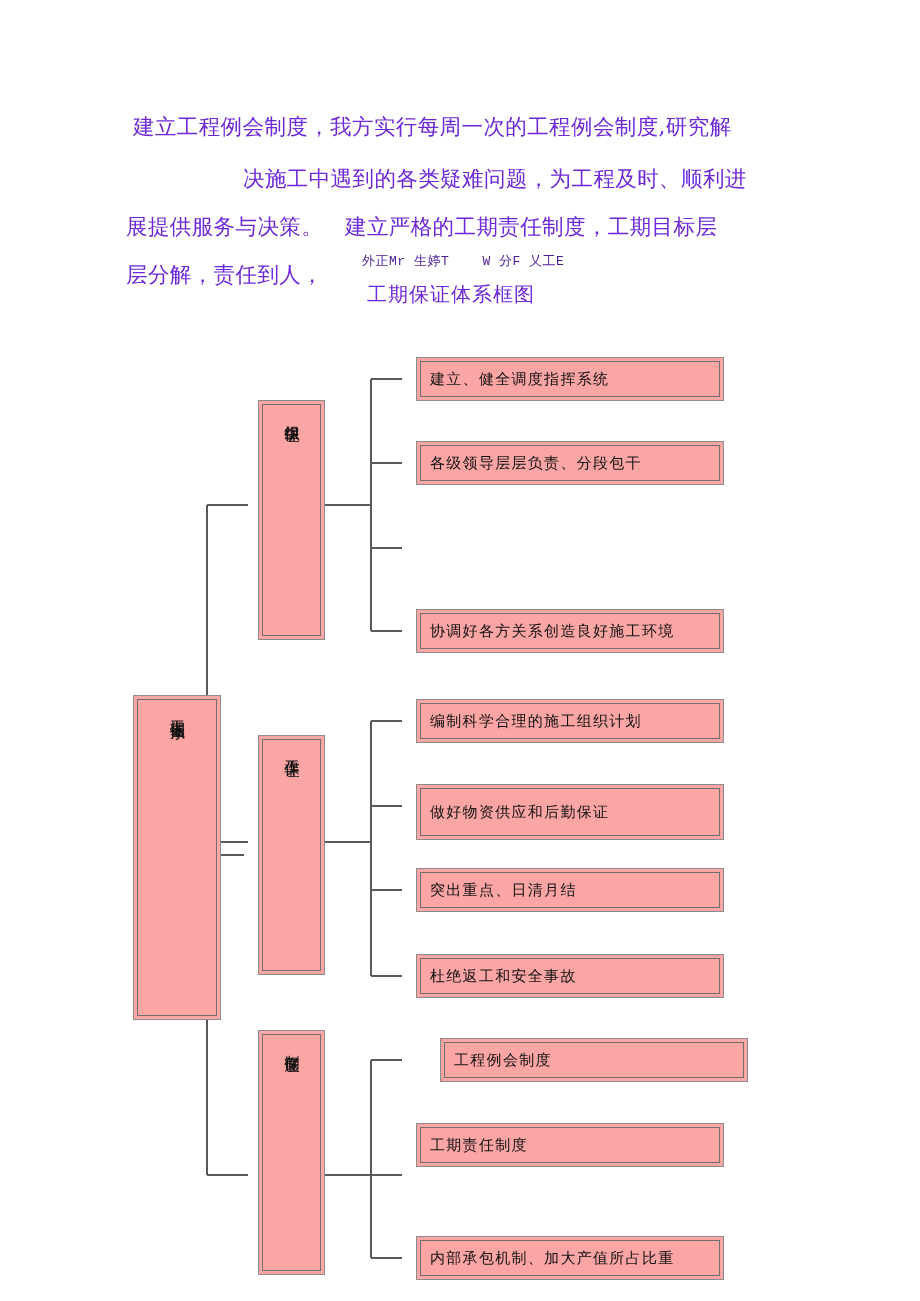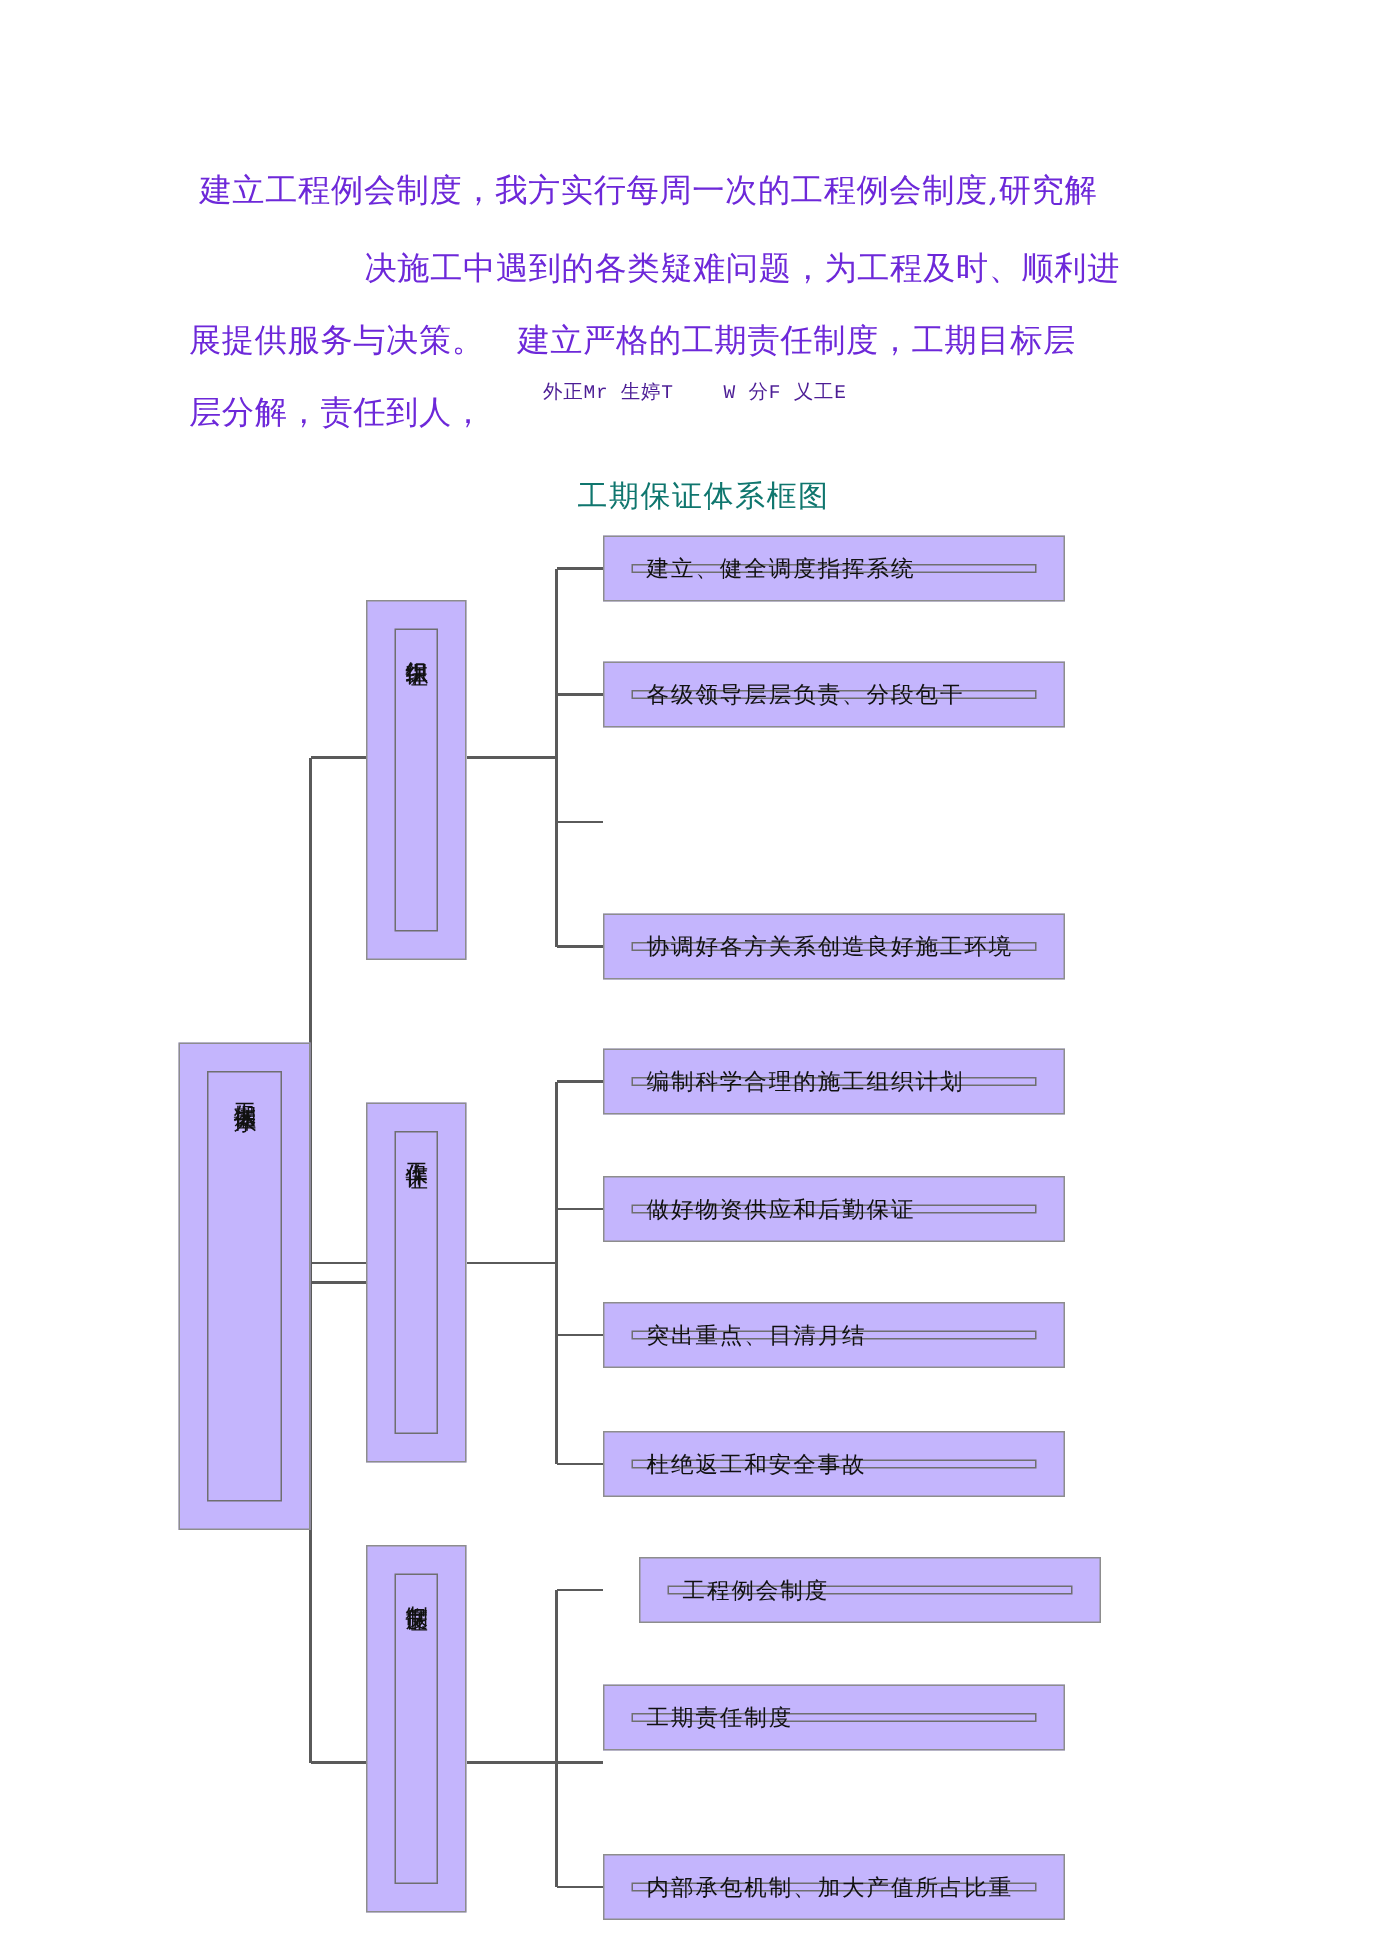--- a/index.html
+++ b/index.html
@@ -42,29 +42,28 @@
     top: 252px;
     font-family: Liberation Mono, monospace;
     font-size: 13px;
     color: #4c1d95;
     white-space: pre;
     letter-spacing: 0.5px;
   }
 
   .fig-title {
     position: absolute;
-    left: 385px;
+    left: 367px;
     top: 281px;
     font-family: "DejaVu Sans", "Liberation Sans", sans-serif;
     font-size: 20px;
     font-weight: 500;
-    color: #0f766e;
+    color: #6d28d9;
     white-space: nowrap;
     letter-spacing: 1px;
-    margin-top: 36px;
   }
 
   
   .diagram {
     position: absolute;
     left: 0;
     top: 330px;
     width: 920px;
     height: 960px;
   }
@@ -72,22 +71,23 @@
     position: absolute;
     left: 0;
     top: 0;
   }
 
   
   .node {
     position: absolute;
     box-sizing: border-box;
     border: 1px solid #8d8d8d;
-    background: #c4b5fd;
-    padding: 18px;
+    background: #fca5a5;
+    padding: 3px;
+    margin-left: 14px;
   }
   .node-inner {
     box-sizing: border-box;
     width: 100%;
     height: 100%;
     border: 1px solid #6f6f6f;
     display: flex;
     align-items: center;
   }
 
@@ -208,21 +208,21 @@
     <div class="node-inner">
       <span class="htext">协调好各方关系创造良好施工环境</span>
     </div>
   </div>
 
   <div class="node node-h" style="left:402px; top:369px; width:308px; height:44px;">
     <div class="node-inner">
       <span class="htext">编制科学合理的施工组织计划</span>
     </div>
   </div>
-  <div class="node node-h" style="left:402px; top:454px; width:308px; height:44px;">
+  <div class="node node-h" style="left:402px; top:454px; width:308px; height:56px;">
     <div class="node-inner">
       <span class="htext">做好物资供应和后勤保证</span>
     </div>
   </div>
   <div class="node node-h" style="left:402px; top:538px; width:308px; height:44px;text-align:right;">
     <div class="node-inner">
       <span class="htext">突出重点、日清月结</span>
     </div>
   </div>
   <div class="node node-h" style="left:402px; top:624px; width:308px; height:44px;">

